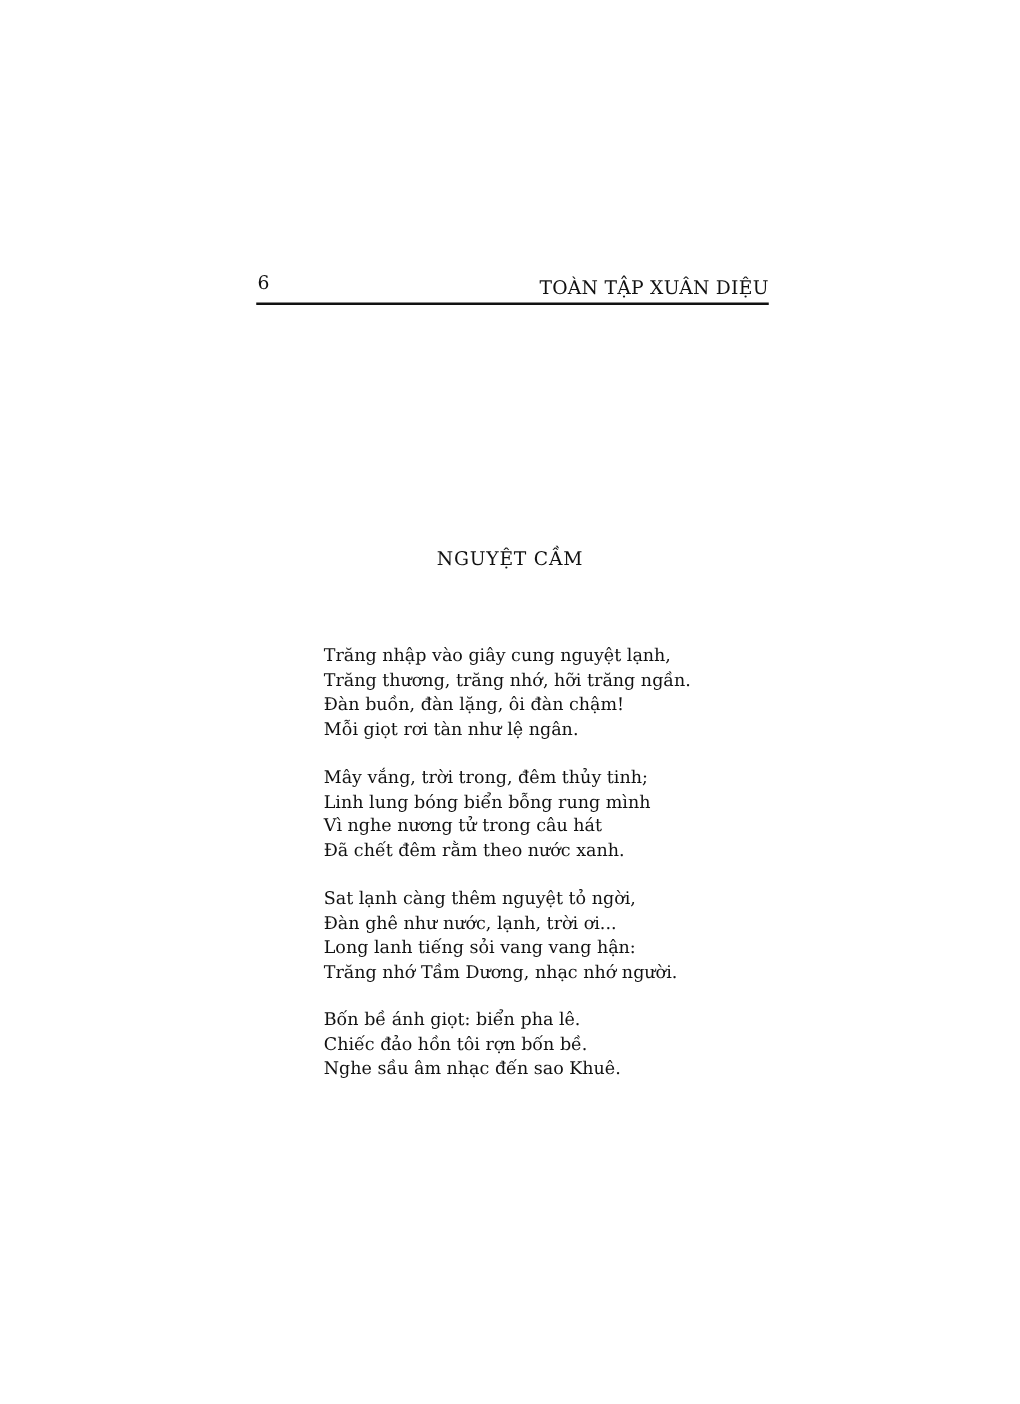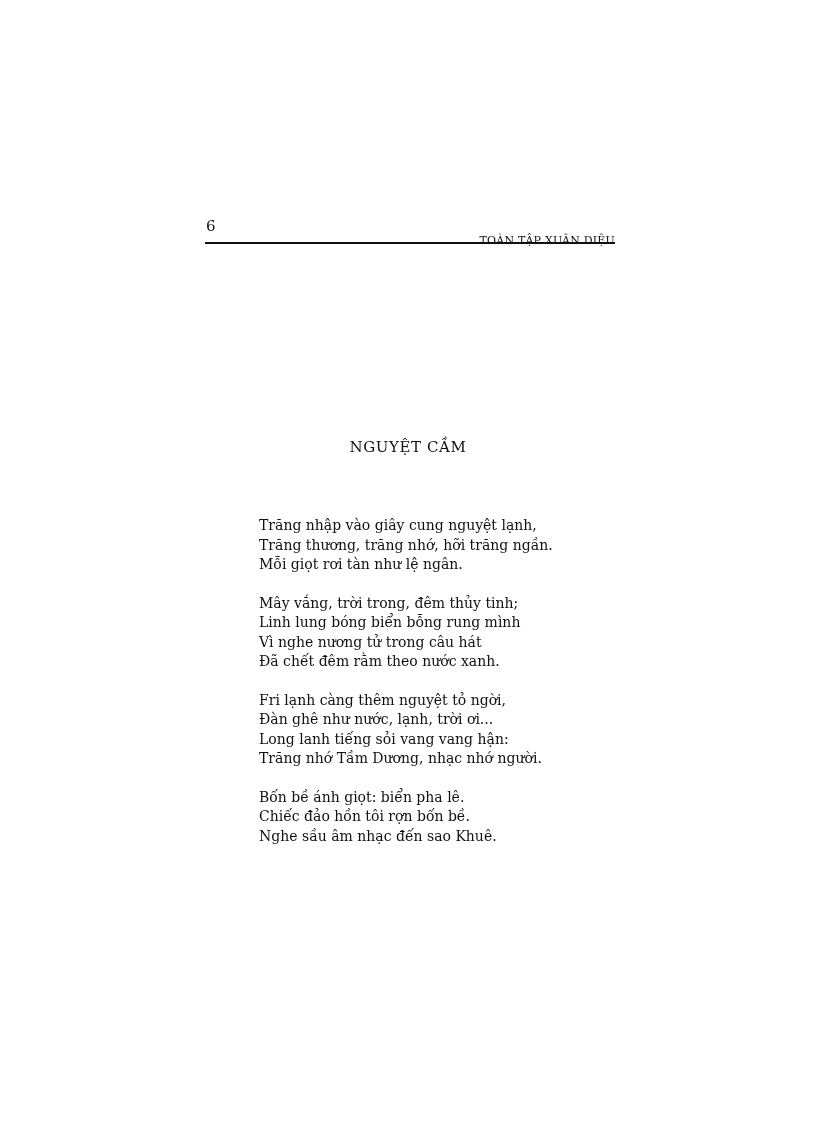--- a/index.html
+++ b/index.html
@@ -9,21 +9,21 @@
     color: #111111;
   }
   .header {
     position: absolute; left: 205px; top: 216px; width: 410px; height: 26px;
     border-bottom: 2px solid #111;
   }
   .page-num {
     position: absolute; left: 1px; top: 0px; font-size: 15px; line-height: 20px;
   }
   .running-title {
-    position: absolute; right: 0px; top: 15px; font-size: 11px; line-height: 20px;
+    position: absolute; right: 0px; top: 4px; font-size: 15px; line-height: 20px;
     letter-spacing: 0.2px;
   }
   .poem-title {
     position: absolute; left: 0; width: 816px; top: 437px; text-align: center;
     font-size: 15px; line-height: 20px; letter-spacing: 0.6px;
   }
   .poem {
     position: absolute; left: 259px; top: 512px; width: 340px;
     font-size: 14px;
   }
@@ -37,30 +37,31 @@
   <span class="page-num">6</span>
   <span class="running-title">TOÀN TẬP XUÂN DIỆU</span>
 </div>
 
 <div class="poem-title">NGUYỆT CẦM</div>
 
 <div class="poem">
   <div class="stanza">
     <span class="line">Trăng nhập vào giây cung nguyệt lạnh,</span>
     <span class="line">Trăng thương, trăng nhớ, hỡi trăng ngần.</span>
+    <span class="line">Đàn buồn, đàn lặng, ôi đàn chậm!</span>
     <span class="line">Mỗi giọt rơi tàn như lệ ngân.</span>
   </div>
   <div class="stanza">
     <span class="line">Mây vắng, trời trong, đêm thủy tinh;</span>
     <span class="line">Linh lung bóng biển bỗng rung mình</span>
     <span class="line">Vì nghe nương tử trong câu hát</span>
     <span class="line">Đã chết đêm rằm theo nước xanh.</span>
   </div>
   <div class="stanza">
-    <span class="line">Fri lạnh càng thêm nguyệt tỏ ngời,</span>
+    <span class="line">Sat lạnh càng thêm nguyệt tỏ ngời,</span>
     <span class="line">Đàn ghê như nước, lạnh, trời ơi...</span>
     <span class="line">Long lanh tiếng sỏi vang vang hận:</span>
     <span class="line">Trăng nhớ Tầm Dương, nhạc nhớ người.</span>
   </div>
   <div class="stanza">
     <span class="line">Bốn bề ánh giọt: biển pha lê.</span>
     <span class="line">Chiếc đảo hồn tôi rợn bốn bề.</span>
     <span class="line">Nghe sầu âm nhạc đến sao Khuê.</span>
   </div>
 </div>

